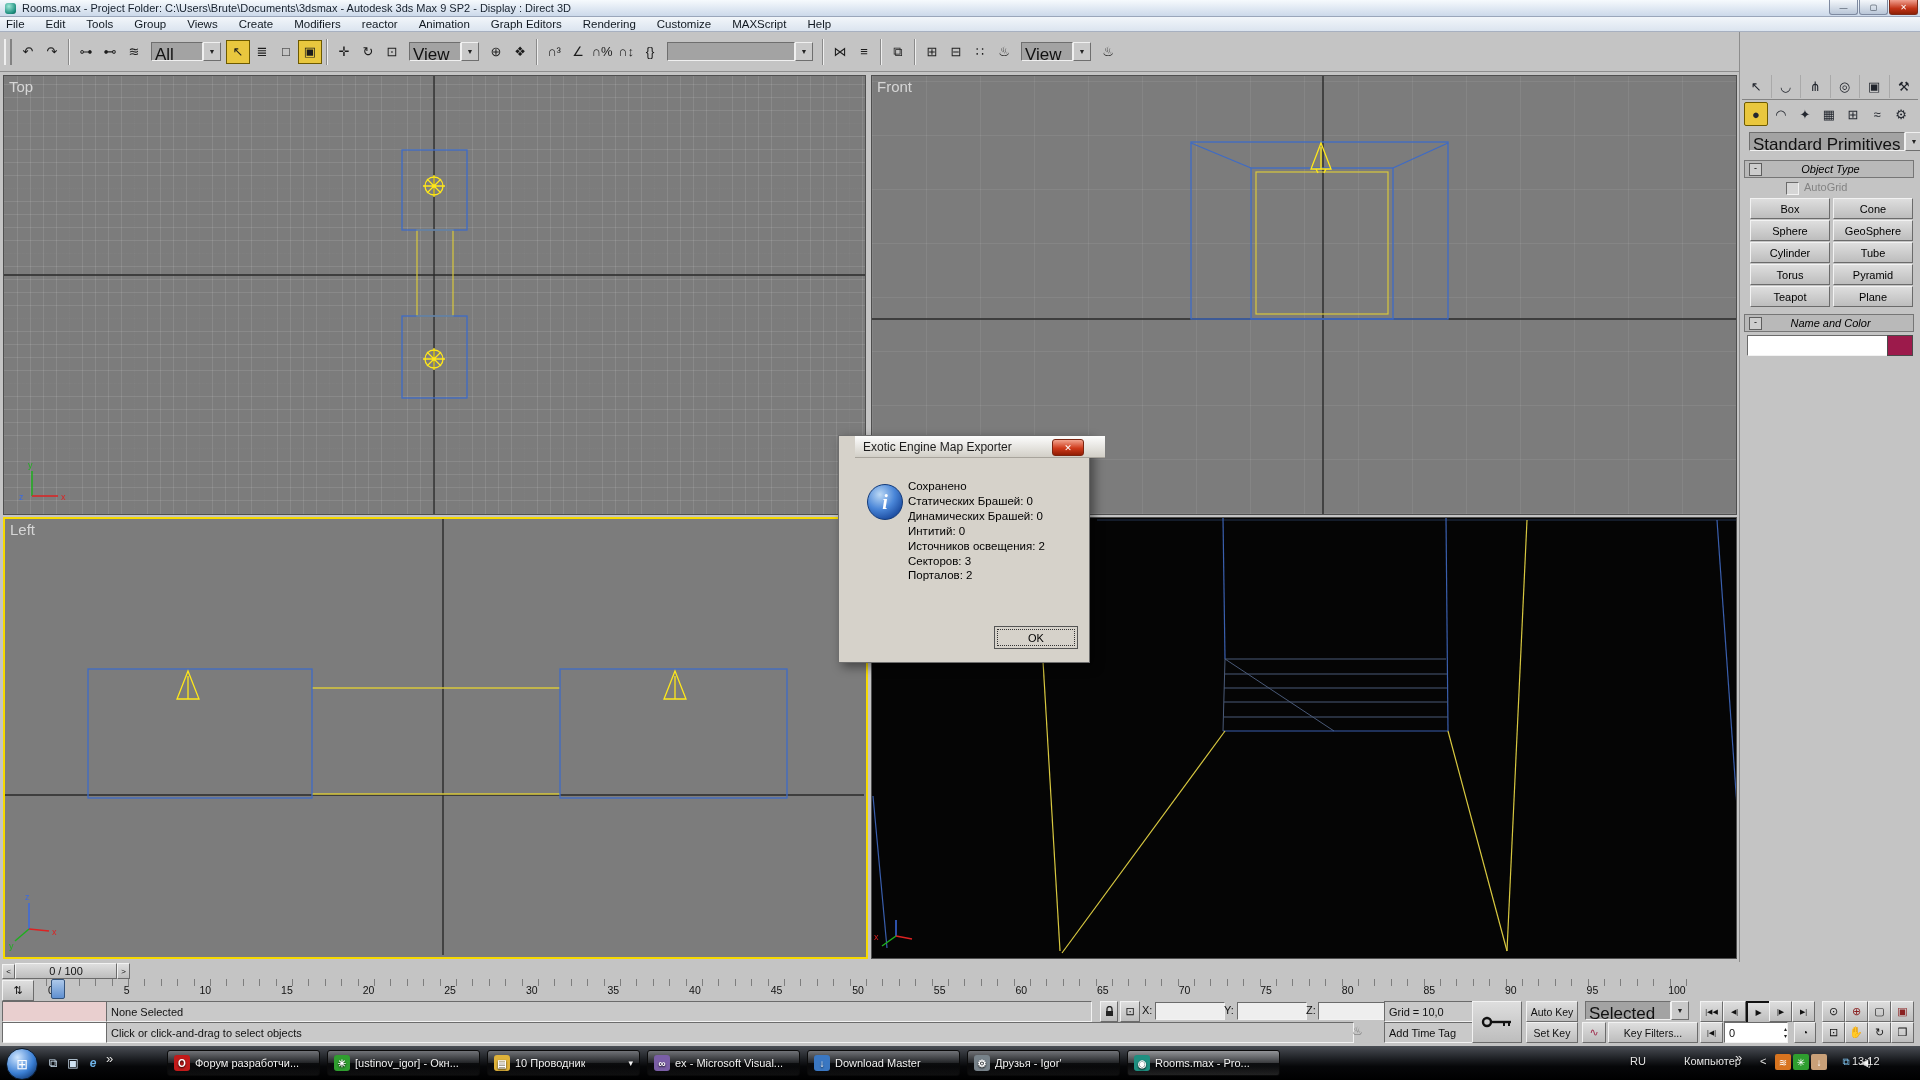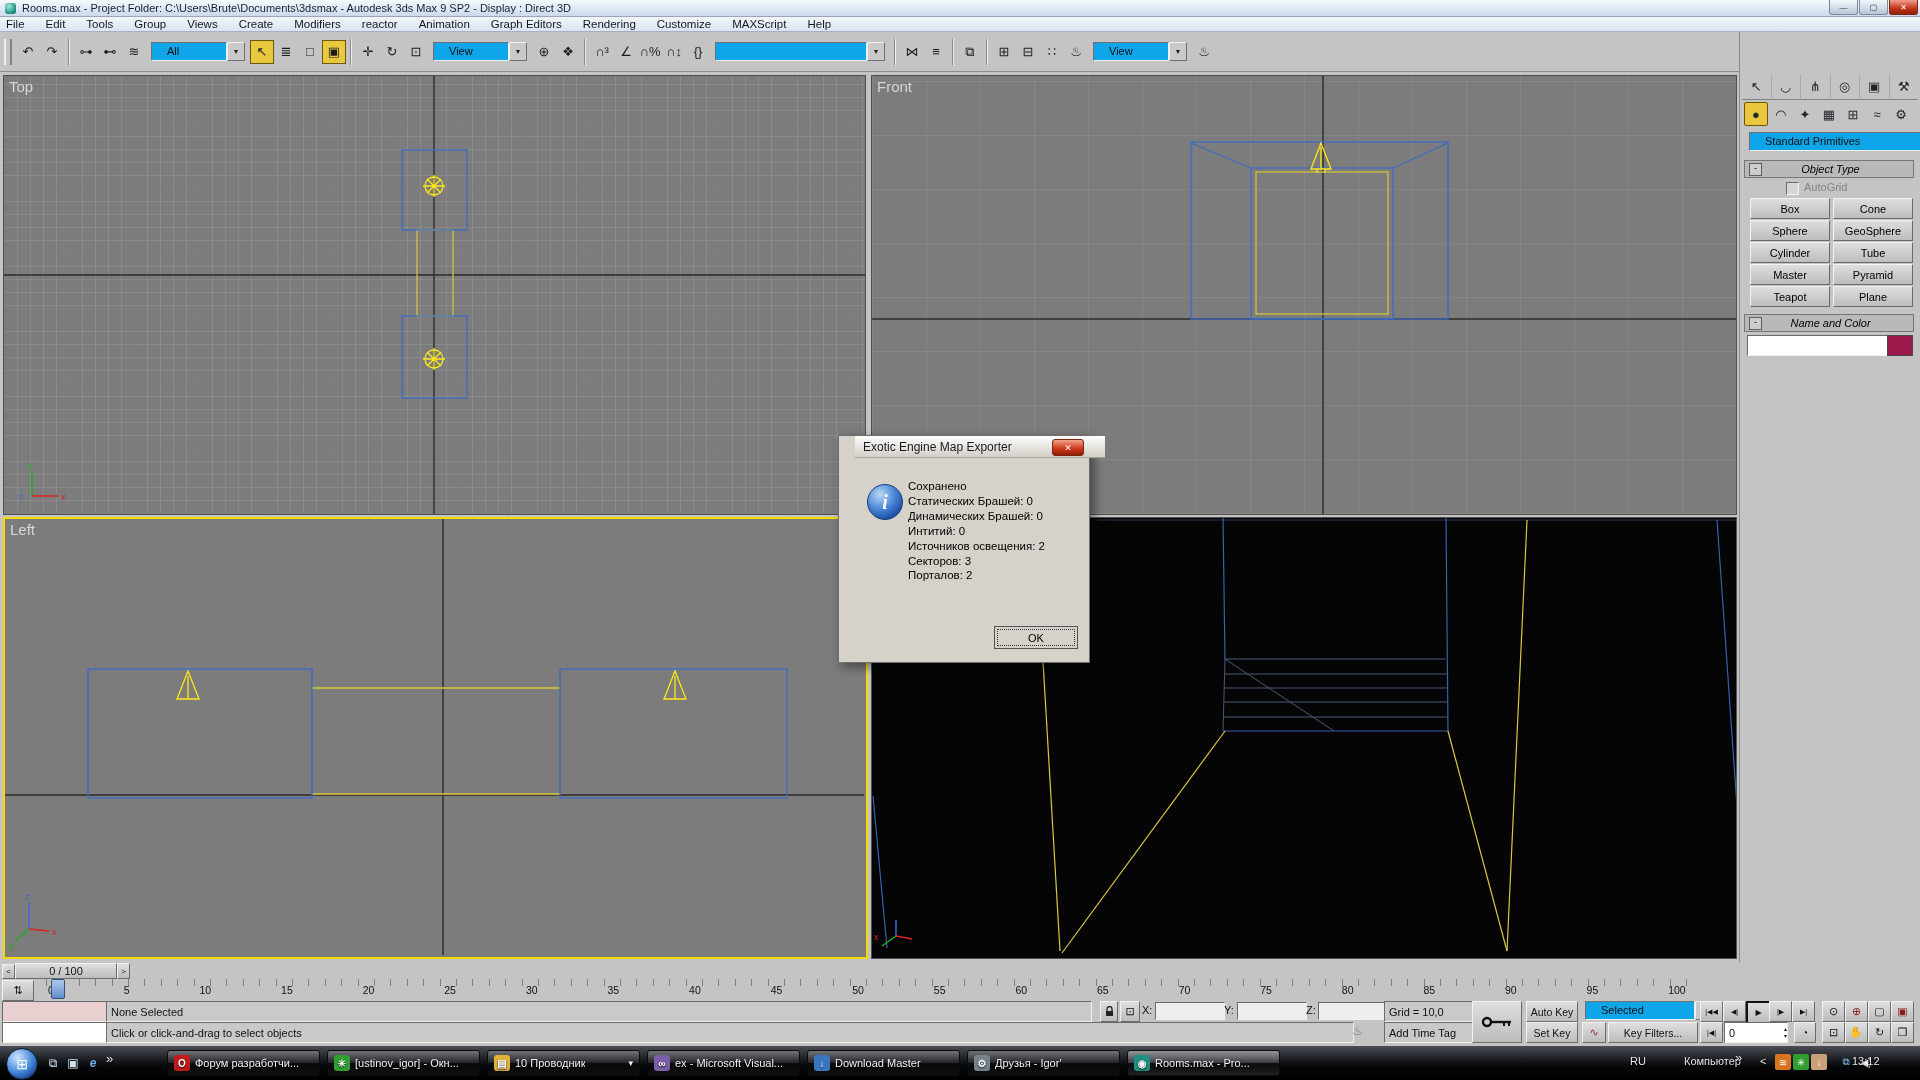--- a/index.html
+++ b/index.html
@@ -21,22 +21,22 @@
            font-size:11.5px;color:#101820;}
   
   .toolbar{left:0;top:32px;width:1920px;height:39px;background:#c4c4c4;border-bottom:1px solid #8d8d8d;
            display:flex;align-items:center;padding-left:2px;}
   .thandle{width:4px;height:26px;border-left:2px solid #efefef;border-right:2px solid #828282;margin:0 4px 0 2px;}
   .ticon{width:24px;height:24px;display:flex;align-items:center;justify-content:center;
          font-size:13px;color:#1c1c1c;flex:none;}
   .ticon.hl{background:#e9c73e;border:1px solid #6d5a00;width:22px;height:22px;}
   .tsep{width:0;height:26px;border-left:1px solid #8a8a8a;border-right:1px solid #eeeeee;margin:0 4px;flex:none;}
   .dd{display:inline-flex;height:19px;margin:0 5px;flex:none;}
-  .ddval{background:#0ea5e9;border:1px solid;border-color:#6f6f6f #f0f0f0 #f0f0f0 #6f6f6f;
-         font-size:11px;padding:2px 15px;min-width:44px;color:#111;}
+  .ddval{background:#a3a3a3;border:1px solid;border-color:#6f6f6f #f0f0f0 #f0f0f0 #6f6f6f;
+         font-size:17px;padding:2px 3px;min-width:44px;color:#111;}
   .ddbtn{width:16px;background:#c9c9c9;border:1px solid;border-color:#f0f0f0 #6f6f6f #6f6f6f #f0f0f0;
          font-size:7px;display:flex;align-items:center;justify-content:center;color:#222;}
   
   .vp{position:absolute;background:#7c7c7c;border:1px solid #4f4f4f;overflow:hidden;}
   .vp.gridded{background-image:
      repeating-linear-gradient(0deg,rgba(255,255,255,.10) 0 1px,transparent 1px 13px),
      repeating-linear-gradient(90deg,rgba(255,255,255,.10) 0 1px,transparent 1px 13px),
      repeating-linear-gradient(0deg,rgba(0,0,0,.10) 0 1px,transparent 1px 65px),
      repeating-linear-gradient(90deg,rgba(0,0,0,.10) 0 1px,transparent 1px 65px);}
   .vp.coarse{background-image:
@@ -338,21 +338,21 @@
     <span class="rtitle">Object Type</span>
   </div>
   <span class="abs sunken" style="left:1786px;top:182px;width:11px;height:11px;background:#d6d6d6;"></span>
   <span class="abs" style="left:1804px;top:181px;font-size:11px;color:#838383;">AutoGrid</span>
   <span class="cbtn" style="left:1750px;top:198px;">Box</span>
   <span class="cbtn" style="left:1833px;top:198px;">Cone</span>
   <span class="cbtn" style="left:1750px;top:220px;">Sphere</span>
   <span class="cbtn" style="left:1833px;top:220px;">GeoSphere</span>
   <span class="cbtn" style="left:1750px;top:242px;">Cylinder</span>
   <span class="cbtn" style="left:1833px;top:242px;">Tube</span>
-  <span class="cbtn" style="left:1750px;top:264px;">Master</span>
+  <span class="cbtn" style="left:1750px;top:264px;">Torus</span>
   <span class="cbtn" style="left:1833px;top:264px;">Pyramid</span>
   <span class="cbtn" style="left:1750px;top:286px;">Teapot</span>
   <span class="cbtn" style="left:1833px;top:286px;">Plane</span>
   <div class="abs rollout" style="top:314px;left:1744px;">
     <span class="rminus">-</span>
     <span class="rtitle">Name and Color</span>
   </div>
   <span class="abs sunken white statfield" style="left:1747px;top:335px;width:132px;"></span>
   <span class="abs" style="left: 1887px; top: 335px; width: 24px; height: 19px; border: 1px solid rgb(74, 74, 74); background: rgb(156, 26, 75);"></span>
 

